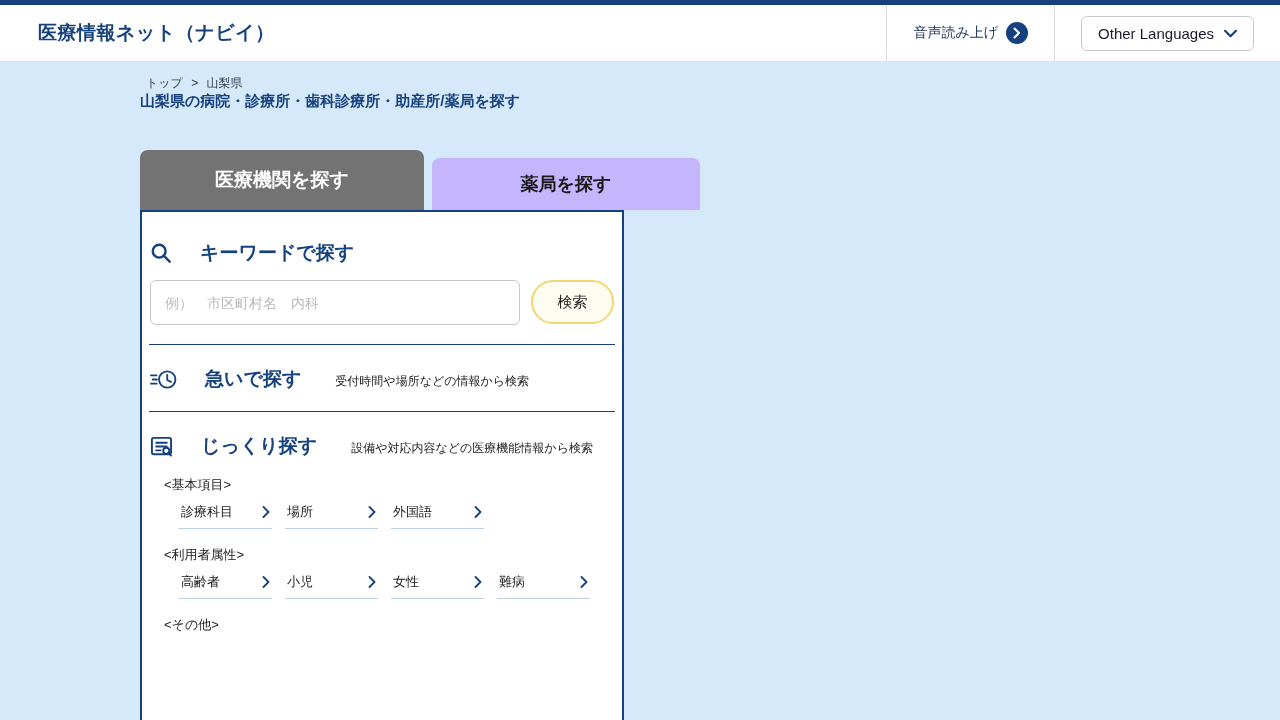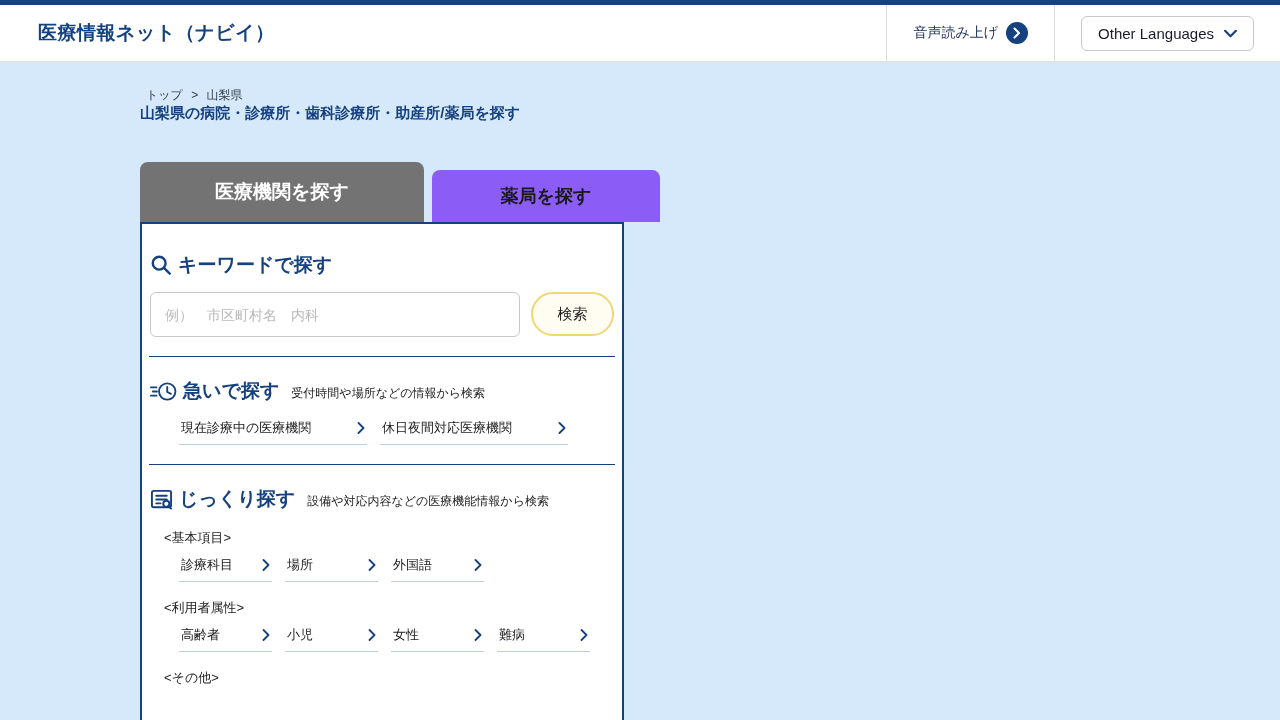--- a/index.html
+++ b/index.html
@@ -31,37 +31,37 @@
     background:#d6e9fb; color:#15417e; font-size:14px; cursor:pointer; font-family:inherit;
   }
   .size-btn.active { background:#15417e; color:#fff; }
   .lang-btn {
     display:flex; align-items:center; gap:10px; background:#fff;
     border:1px solid #c9c9c9; border-radius:6px; padding:8px 16px;
     font-size:15px; color:#1a1a2e; cursor:pointer; font-family:inherit;
   }
   
   .main { padding-left:140px; }
-  .breadcrumb { padding-top:25px; font-size:12px; color:#33404f; padding-left:6px; }
+  .breadcrumb { padding-top:13px; font-size:12px; color:#33404f; padding-left:6px; }
   .breadcrumb .crumb { cursor:pointer; }
   .breadcrumb .sep { margin:0 5px; color:#33404f; }
   .page-title { font-size:15px; font-weight:bold; color:#15417e; }
   
   .tabs { display:flex; gap:8px; margin-top:20px; align-items:flex-end; }
   .tab {
     display:flex; align-items:center; justify-content:center; cursor:pointer;
     border-radius:8px 8px 0 0; font-weight:bold; font-family:inherit; border:none;
   }
   .tab.active { width:284px; height:60px; background:#737373; color:#fff; font-size:19px;margin-top:19px; }
-  .tab.inactive { width:228px; height:52px; background:#8b5cf6; color:#1a1a1a; font-size:18px; }
+  .tab.inactive { width:268px; height:52px; background:#c4b5fd; color:#1a1a1a; font-size:18px; }
   
   .panel {
     width:484px; min-height:530px; background:#fff; border:2px solid #15417e;
   }
-  .sec-head { display:flex; align-items:center; gap:6px; padding-left:8px; }
+  .sec-head { display:flex; align-items:center; gap:28px; padding-left:8px; }
   .sec-title { font-size:19px; font-weight:bold; color:#15417e; }
   .sec-sub { font-size:12px; color:#222; margin-left:6px; padding-top:4px; }
   .sec1 { padding-top:28px; }
   .search-row { display:flex; gap:11px; margin:14px 8px 0 8px; }
   .kw-input {
     width:375px; height:45px; border:1px solid #c8c8c8; border-radius:6px;
     padding:16px 14px; font-size:14px; color:#222; font-family:inherit;
   }
   .kw-input::placeholder { color:#b9b9b9; }
   .search-btn {
@@ -153,38 +153,20 @@
           <svg width="27" height="23" viewBox="0 0 29 24" fill="none" stroke="#15417e" stroke-width="2" stroke-linecap="round" stroke-linejoin="round">
             <circle cx="18.5" cy="12" r="8.8"></circle>
             <polyline points="18.5,7 18.5,12.5 22.5,14.5"></polyline>
             <line x1="1" y1="7.5" x2="7" y2="7.5"></line>
             <line x1="3" y1="12" x2="7.5" y2="12"></line>
             <line x1="1" y1="16.5" x2="7" y2="16.5"></line>
           </svg>
         </span>
         <span class="sec-title">急いで探す</span>
         <span class="sec-sub">受付時間や場所などの情報から検索</span>
-      </div>
-      <div class="links-row">
-        <button class="link-item w-quick">
-          <span>現在診療中の医療機関</span>
-          <span style="display:inline-flex;">
-              <svg width="8" height="12" viewBox="0 0 8 12" fill="none" stroke="#15417e" stroke-width="1.8" stroke-linecap="round" stroke-linejoin="round">
-                <polyline points="1.5,1 6.5,6 1.5,11"></polyline>
-              </svg>
-            </span>
-        </button>
-        <button class="link-item w-quick">
-          <span>休日夜間対応医療機関</span>
-          <span style="display:inline-flex;">
-              <svg width="8" height="12" viewBox="0 0 8 12" fill="none" stroke="#15417e" stroke-width="1.8" stroke-linecap="round" stroke-linejoin="round">
-                <polyline points="1.5,1 6.5,6 1.5,11"></polyline>
-              </svg>
-            </span>
-          </button>
       </div>
     </div>
 
     <hr class="divider">
 
     <div class="sec3">
       <div class="sec-head">
         <span style="display:inline-flex;">
           <svg width="23" height="23" viewBox="0 0 24 24" fill="none" stroke="#15417e" stroke-width="2" stroke-linecap="round" stroke-linejoin="round">
             <rect x="2" y="3" width="20" height="17" rx="2"></rect>

